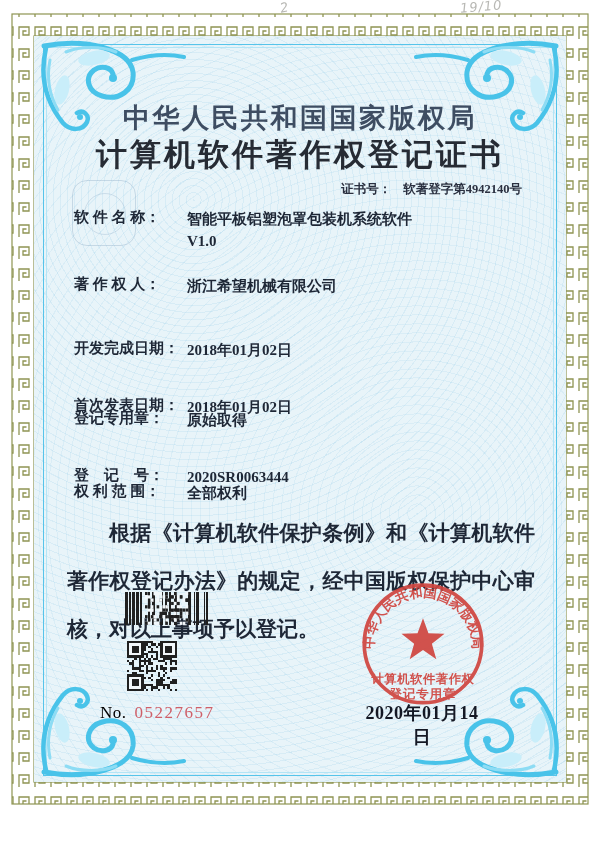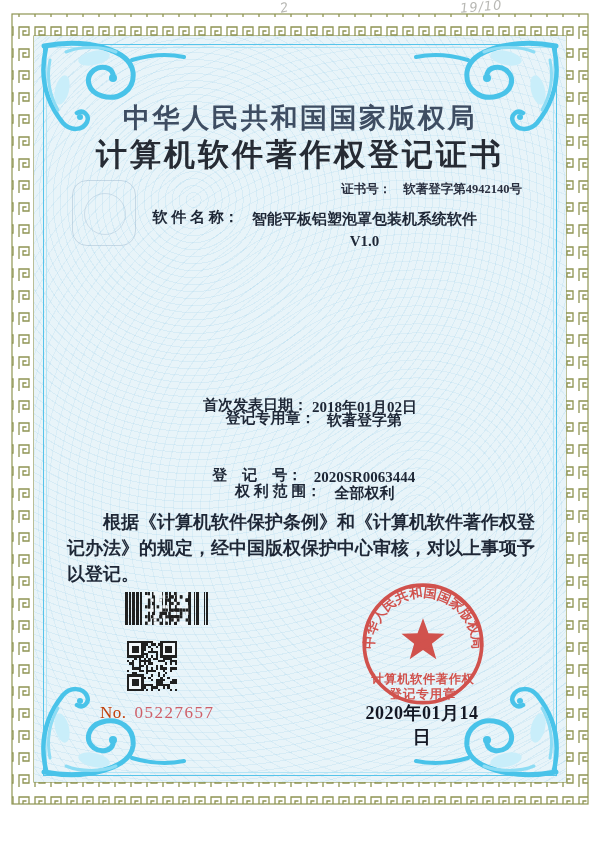--- a/index.html
+++ b/index.html
@@ -36,35 +36,35 @@
             border:1.2px solid rgba(140,172,198,.32); border-radius:50%; }
 
   .authority { position:absolute; left:0; top:100px; width:600px; text-align:center;
                font-size:27px; font-weight:bold; letter-spacing:2.5px; color:#3e4d62; }
   .cert-title { position:absolute; left:0; top:134px; width:600px; text-align:center;
                font-size:31px; font-weight:bold; letter-spacing:3px; color:#262b34; }
   .cert-no { position:absolute; left:300px; top:181px; width:222px; text-align:right;
              font-size:12.5px; font-weight:bold; color:#2a3040;padding-left:24px; }
   .cert-no .gap { display:inline-block; width:12px; }
 
-  .row { position:absolute; left:74px; right:58px; font-size:15px; font-weight:bold; color:#1e2736;text-align:center; }
+  .row { position:absolute; left:74px; right:58px; font-size:15px; font-weight:bold; color:#1e2736; }
   .row .lbl { display:inline-block; width:113px; vertical-align:top; }
   .row .val { display:inline-block; vertical-align:top; line-height:22px; }
   .r0 { top:208px; } .r1 { top:275px; } .r2 { top:339px; } .r3 { top:396px; }
   .r4 { top:409px; } .r5 { top:446px;margin-top:36px; } .r6 { top:466px; }
 
-  .statement { position:absolute; left:67px; top:509px; width:468px; font-size:18px;
-               font-weight:bold; color:#1e2736; line-height:26px; text-indent:2em;
+  .statement { position:absolute; left:67px; top:509px; width:468px; font-size:21px;
+               font-weight:bold; color:#1e2736; line-height:48px; text-indent:2em;
                text-align:justify; }
 
   .barcode { position:absolute; left:125px; top:592px; width:84px; height:33px; }
   .qrcode  { position:absolute; left:127px; top:641px; width:50px; height:50px; }
 
   .serial { position:absolute; left:100px; top:703px; font-size:17px; letter-spacing:.5px; }
-  .serial .pre { color:#c2410c; }
+  .serial .pre { color:#000000; }
   .serial .num { color:#cf5f68; letter-spacing:1.5px; margin-left:8px;margin-top:11px; }
 
   .seal-svg { position:absolute; left:356px; top:579px; opacity:.92; }
   .seal-date { position:absolute; left:357px; top:701px; width:130px; text-align:center;
                font-size:18px; font-weight:bold; color:#141824; letter-spacing:.5px; }
 </style>
 </head>
 <body>
 
 <div class="page">
@@ -138,25 +138,31 @@
   <div class="authority">中华人民共和国国家版权局</div>
   <div class="cert-title">计算机软件著作权登记证书</div>
 
   <div class="cert-no">
     <span>证书号：</span><span class="gap"></span><span>软著登字第4942140号</span>
   </div>
 
   <div class="row r0">
     <span class="lbl">软 件 名 称：</span><span class="val"><span>智能平板铝塑泡罩包装机系统软件</span><br><span>V1.0</span></span>
   </div>
+  <div class="row r1">
+    <span class="lbl">著 作 权 人：</span><span class="val">浙江希望机械有限公司</span>
+  </div>
+  <div class="row r2">
+    <span class="lbl">开发完成日期：</span><span class="val">2018年01月02日</span>
+  </div>
   <div class="row r3">
     <span class="lbl">首次发表日期：</span><span class="val">2018年01月02日</span>
   </div>
   <div class="row r4">
-    <span class="lbl">登记专用章：</span><span class="val">软著登字第</span>
+    <span class="lbl">登记专用章：</span><span class="val">原始取得</span>
   </div>
   <div class="row r5">
     <span class="lbl">权 利 范 围：</span><span class="val">全部权利</span>
   </div>
   <div class="row r6">
     <span class="lbl">登　记　号：</span><span class="val">2020SR0063444</span>
   </div>
 
   <div class="statement">根据《计算机软件保护条例》和《计算机软件著作权登记办法》的规定，经中国版权保护中心审核，对以上事项予以登记。</div>
 

